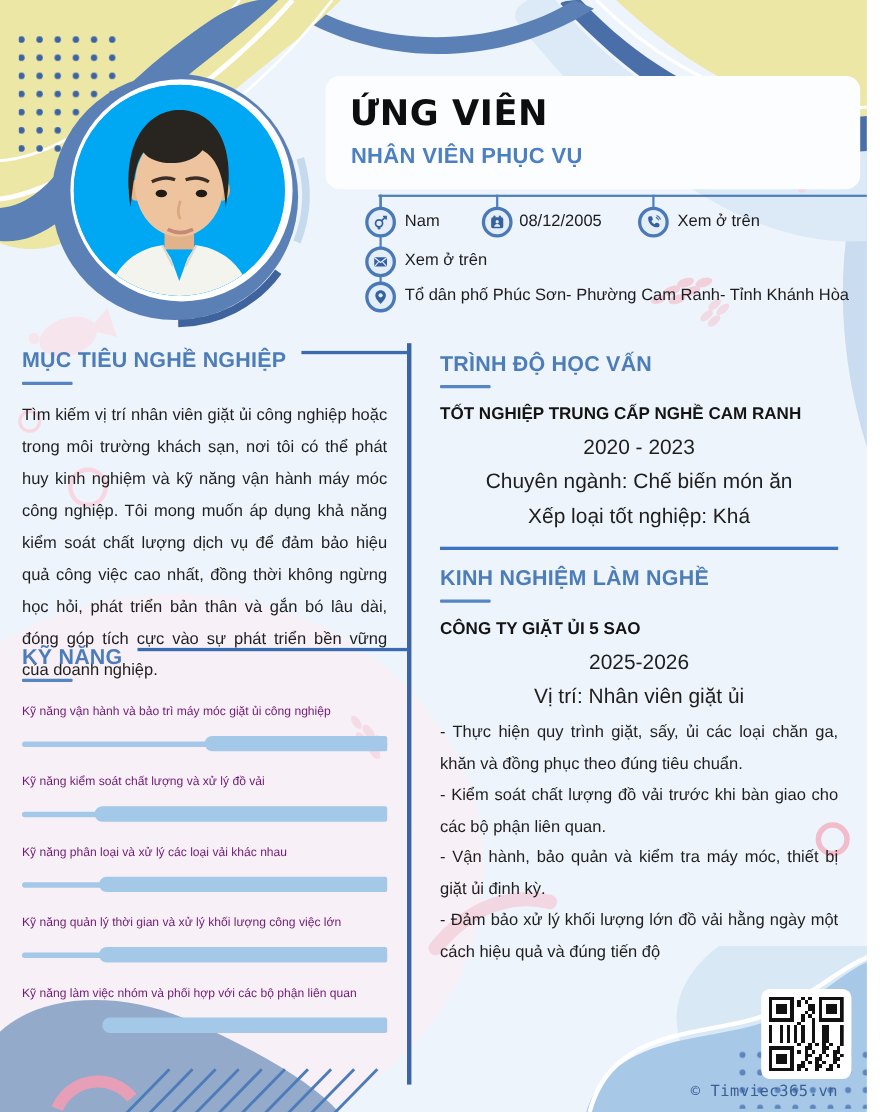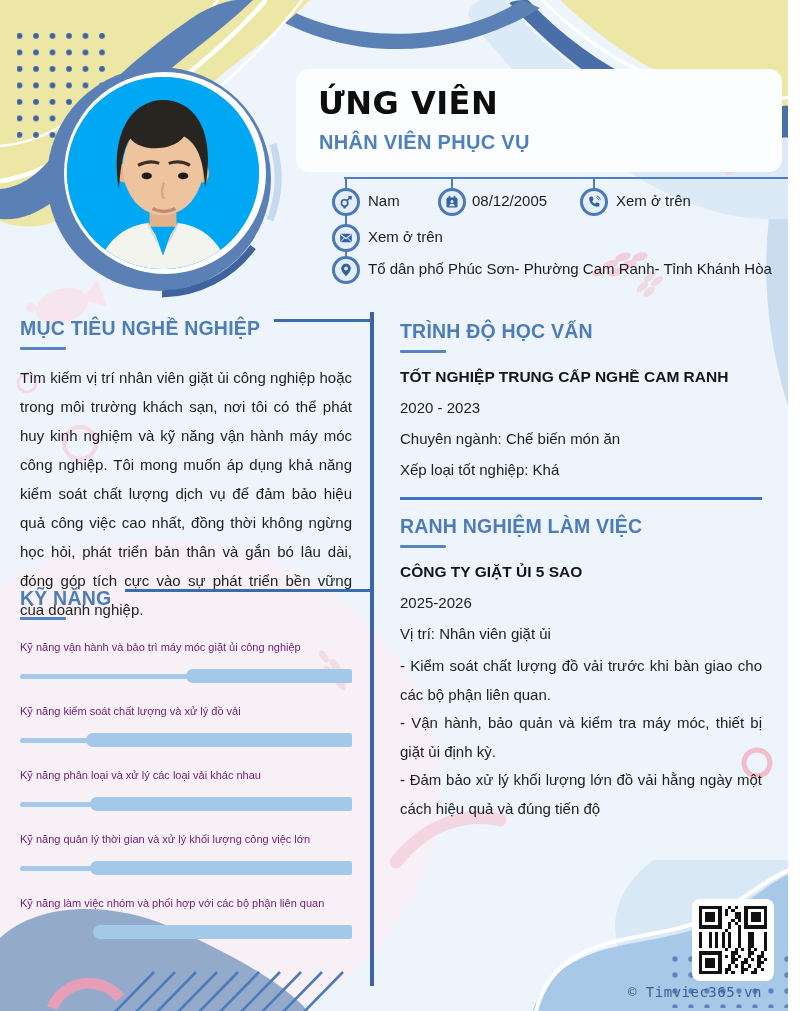--- a/index.html
+++ b/index.html
@@ -42,21 +42,21 @@
   .obj-text{margin:13px 0 0 0;font-size:15px;line-height:29px;text-align:justify;}
 
   .skill{margin-top:14px;}
   .skill-label{font-size:11px;line-height:27px;color:#701a75;}
   .skill-bar{position:relative;height:15px;margin:8px 0 8px 0;}
   .skill-bar .track{position:absolute;left:0;right:0;bottom:5px;height:5px;border-radius:3px;background:#a4c9e8;}
   .skill-bar .fill{position:absolute;right:0;bottom:1px;height:14px;background:#a4c9e8;
                    border-radius:8px 2px 2px 8px;}
 
   .r-bold{margin:13px 0 0 0;font-size:15.5px;font-weight:700;color:#141414;line-height:22px;}
-  .r-line{margin:9px 0 0 0;font-size:15px;line-height:22px;}
+  .r-line{margin:9px 0 0 0;font-size:19px;line-height:22px;text-align:center;}
   .sec-div{height:3px;background:#3e73c3;margin:16px 0 15px 0;}
   .bullets{margin-top:7px;}
   .bullets p{margin:0;font-size:15px;line-height:28.5px;text-align:justify;}
 
   
   .qr-box{position:absolute;left:692px;top:899px;width:82px;height:82px;background:#fff;
           border-radius:8px;display:flex;align-items:center;justify-content:center;}
   .watermark{position:absolute;left:628px;top:984px;width:160px;font-family:"DejaVu Sans Mono",monospace;
              font-size:14px;color:#3b5f93;letter-spacing:.5px;white-space:nowrap;}
 </style>
@@ -279,26 +279,27 @@
       <div class="u-line"></div>
       <p class="r-bold">TỐT NGHIỆP TRUNG CẤP NGHỀ CAM RANH</p>
       <p class="r-line">2020 - 2023</p>
       <p class="r-line">Chuyên ngành: Chế biến món ăn</p>
       <p class="r-line">Xếp loại tốt nghiệp: Khá</p>
     </div>
 
     <div class="sec-div"></div>
 
     <div>
-      <h2 class="sec-h">RANH NGHIỆM LÀM VIỆC</h2>
+      <h2 class="sec-h">KINH NGHIỆM LÀM NGHỀ</h2>
       <div class="u-line"></div>
       <p class="r-bold">CÔNG TY GIẶT ỦI 5 SAO</p>
       <p class="r-line">2025-2026</p>
       <p class="r-line">Vị trí: Nhân viên giặt ủi</p>
       <div class="bullets">
+        <p>- Thực hiện quy trình giặt, sấy, ủi các loại chăn ga, khăn và đồng phục theo đúng tiêu chuẩn.</p>
         <p>- Kiểm soát chất lượng đồ vải trước khi bàn giao cho các bộ phận liên quan.</p>
         <p>- Vận hành, bảo quản và kiểm tra máy móc, thiết bị giặt ủi định kỳ.</p>
         <p>- Đảm bảo xử lý khối lượng lớn đồ vải hằng ngày một cách hiệu quả và đúng tiến độ</p>
       </div>
     </div>
   </div>
 
   <div class="qr-box">
     <svg id="qr" width="68" height="68" viewBox="0 0 21 21" shape-rendering="crispEdges">
       <g fill="#111">

